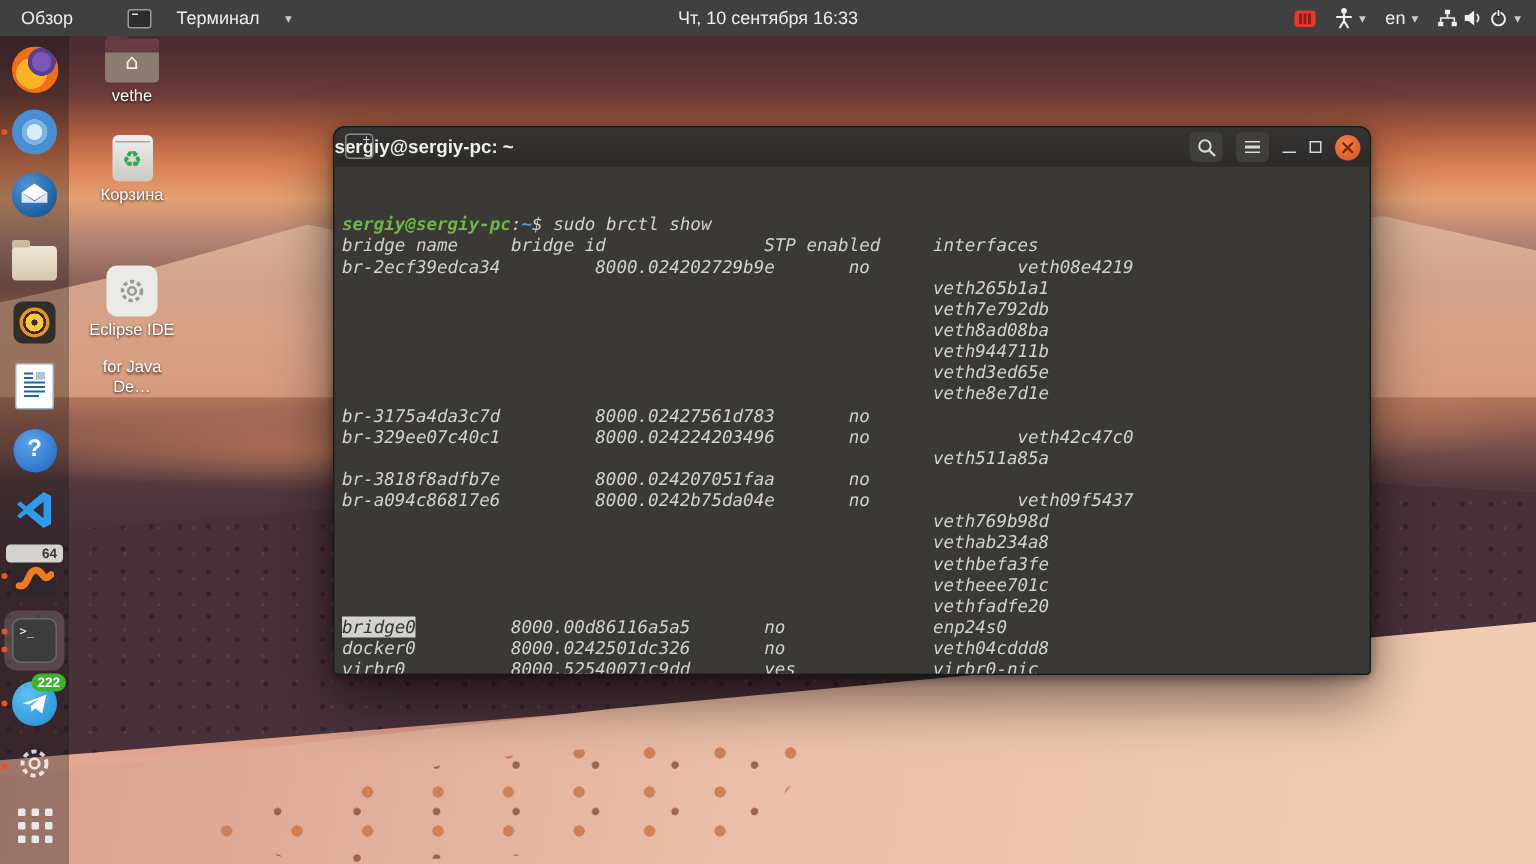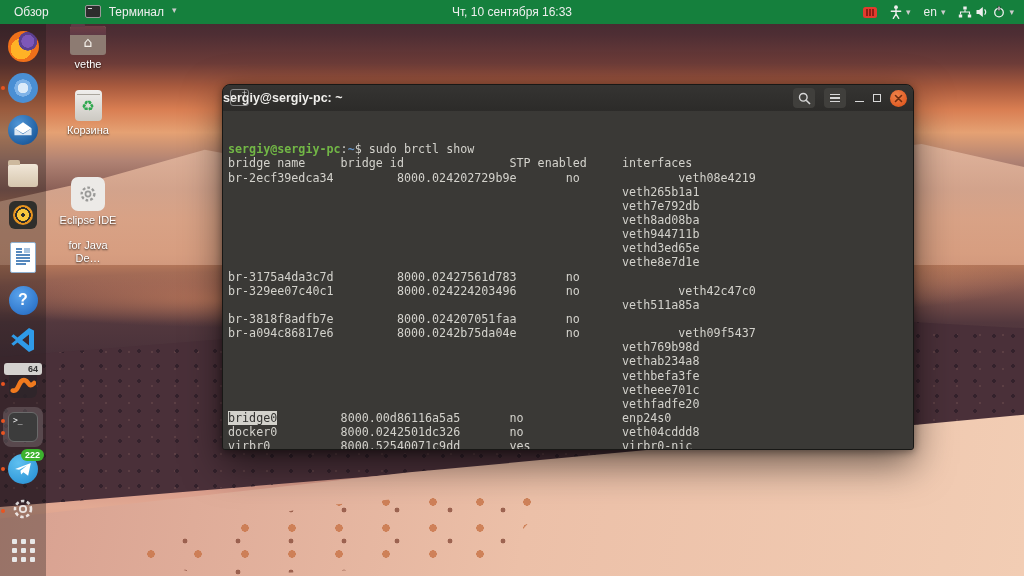--- a/index.html
+++ b/index.html
@@ -30,25 +30,25 @@
     background-size:19px 15px,23px 17px;}
   .wp-slope{position:absolute;inset:0;
     background:linear-gradient(100deg,#d49b8c,#ecc0a8 55%,#f2cdb4);
     clip-path:polygon(0 90%,40% 82%,100% 72%,100% 100%,0 100%);}
   .wp-trees{position:absolute;inset:0;opacity:.8;
     background-image:radial-gradient(circle 6px at 10px 8px,#c97346 60%,rgba(0,0,0,0) 65%),
                      radial-gradient(circle 4px at 26px 14px,#8a4e3c 60%,rgba(0,0,0,0) 65%);
     background-size:47px 26px,53px 31px;
     clip-path:polygon(12% 96%,30% 88%,55% 84%,48% 98%,20% 100%);}
   
-  .topbar{position:absolute;left:0;top:0;width:1024px;height:24px;background:#15803d;
+  .topbar{position:absolute;left:0;top:0;width:1024px;height:24px;background:#404040;
     color:#eee;font-size:12px;display:flex;align-items:center;z-index:50;}
   .tb-left{display:flex;align-items:center;gap:20px;padding-left:10px;}
   .tb-activities{padding:2px 4px;}
-  .tb-appmenu{display:flex;align-items:flex-start;gap:8px;padding-left:12px;}
+  .tb-appmenu{display:flex;align-items:center;gap:17px;padding-left:12px;}
   .mini-term{width:14px;height:11px;background:#2d2d2d;border:1px solid #9a9a9a;border-radius:2px;position:relative;}
   .mini-term::before{content:"";position:absolute;left:2px;top:2px;width:4px;height:1px;background:#ddd;}
   .tb-caret{font-size:9px;color:#ccc;}
   .tb-center{position:absolute;left:0;right:0;text-align:center;pointer-events:none;}
   .tb-center span{pointer-events:auto;}
   .tb-right{position:absolute;right:0;top:0;height:24px;display:flex;align-items:center;gap:13px;padding-right:10px;}
   .redbox{width:14px;height:11px;background:#e23b2e;border-radius:2.5px;position:relative;}
   .redbox::before{content:"";position:absolute;left:3px;top:2px;width:2px;height:7px;background:#8f1d14;box-shadow:3px 0 0 #8f1d14,6px 0 0 #8f1d14;}
   .tb-group{display:flex;align-items:center;gap:4px;}
   .tb-icon svg{display:block;}
@@ -109,21 +109,21 @@
   .sq-btn{width:22px;height:20px;background:#403f3c;border-radius:4px;display:flex;align-items:center;justify-content:center;}
   .hamb{display:flex;flex-direction:column;gap:2px;}
   .hamb i{display:block;width:10px;height:1.4px;background:#d8d8d8;}
   .glyph-min{width:9px;height:1.5px;background:#d8d8d8;margin-top:7px;}
   .glyph-max{width:8px;height:8px;border:1.3px solid #d8d8d8;box-sizing:border-box;}
   .btn-close{width:17px;height:17px;border-radius:50%;background:radial-gradient(circle at 38% 32%,#f0824a,#e05b22 75%);
     display:flex;align-items:center;justify-content:center;}
   
   .term-body{position:absolute;left:0;top:26px;right:0;bottom:0;background:#3a3936;
     font-family:"DejaVu Sans Mono","Liberation Mono",monospace;font-size:11.7px;line-height:14.15px;
-    padding:3px 0 0 5px;white-space:pre;color:#d3d2cc;}
+    padding:3px 0 0 5px;white-space:pre;color:#d3d2cc;font-style:italic;}
   .t-line{height:14.15px;}
   .seg-g{color:#72b746;font-weight:bold;}
   .seg-w{color:#d3d2cc;}
   .seg-b{color:#6494c8;font-weight:bold;}
   .seg-sel{background:#d3d2cc;color:#323230;}
 </style>
 </head>
 <body>
 
 <div class="wallpaper">

